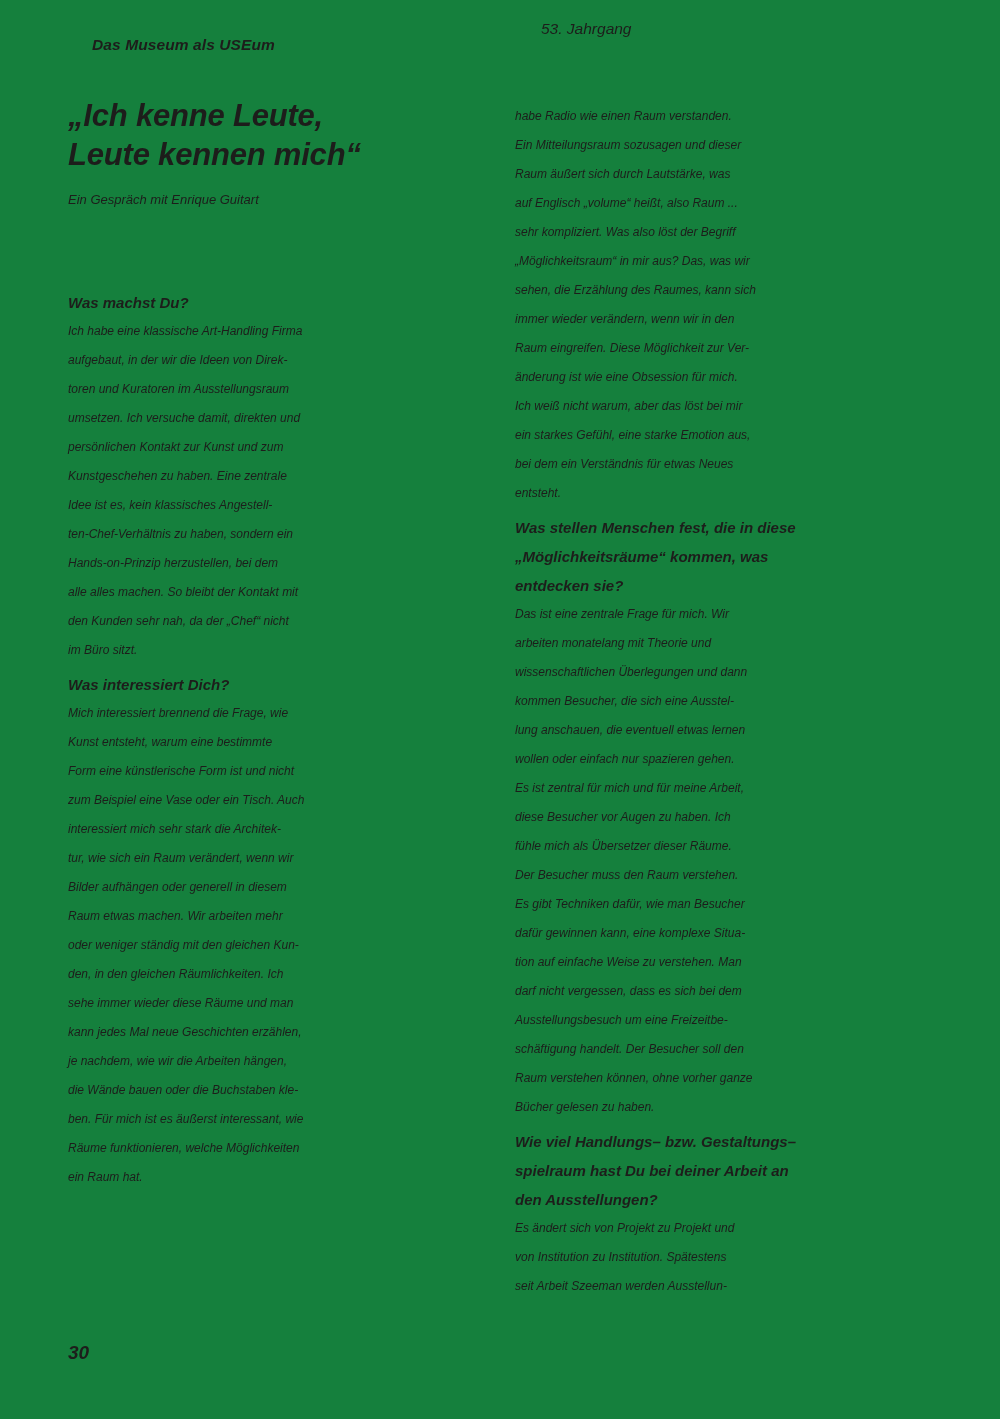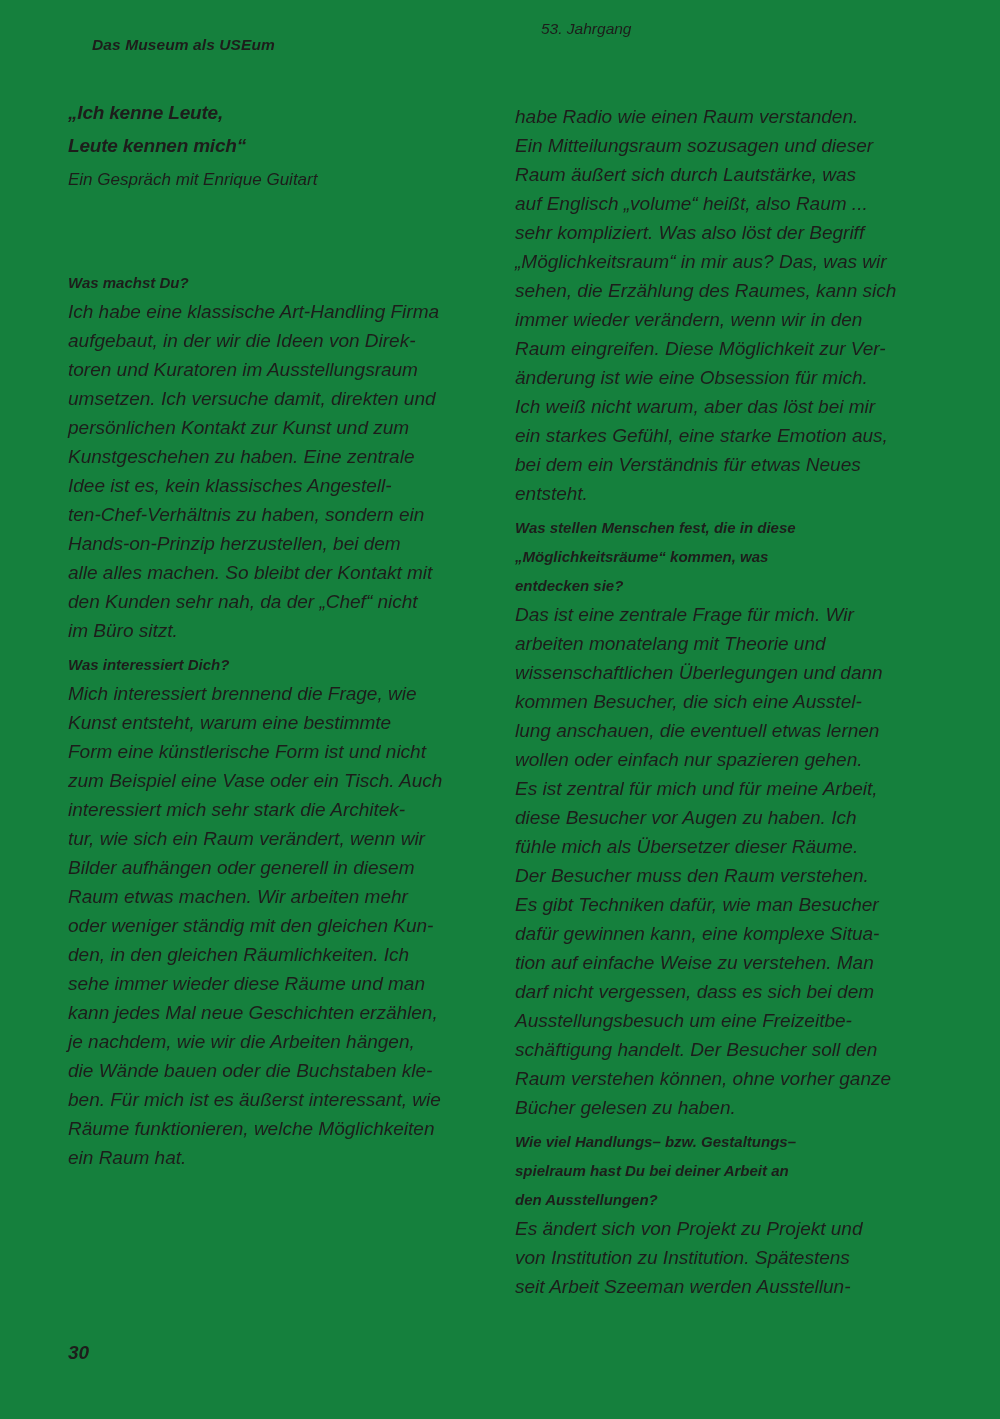--- a/index.html
+++ b/index.html
@@ -31,41 +31,41 @@
   }
   .content {
     position: absolute;
     left: 68px;
     top: 96px;
     display: flex;
     gap: 27px;
   }
   .col { width: 420px; }
   .article-title {
-    font-size: 19px;
-    line-height: 33px;
+    font-size: 31px;
+    line-height: 39px;
     font-weight: bold;
     letter-spacing: -0.2px;
     white-space: pre-line;
   }
   .article-subtitle {
-    margin-top: 3px;
-    font-size: 17px;
+    margin-top: 11px;
+    font-size: 13px;
     line-height: 29px;
   }
   .section { margin-top: 5px; }
   .section.first { margin-top: 74px; }
   .section-heading {
     font-size: 15px;
     line-height: 29px;
     font-weight: bold;
     white-space: pre-line;
   }
   .paragraph {
-    font-size: 19px;
+    font-size: 12px;
     line-height: 29px;
     white-space: pre-line;
   }
   .continuation { margin-top: 6px; }
   .page-number {
     position: absolute;
     left: 68px;
     top: 1342px;
     font-size: 19px;
     font-weight: bold;

